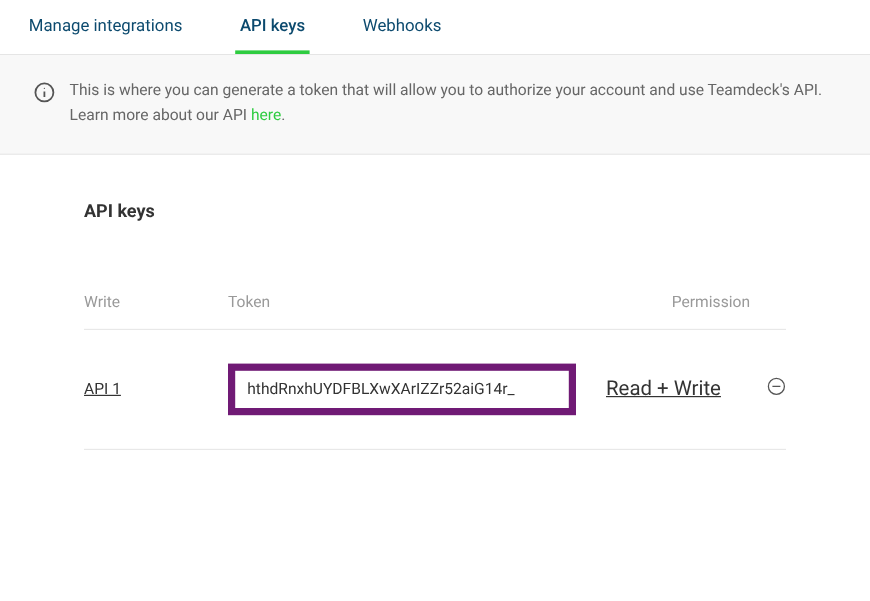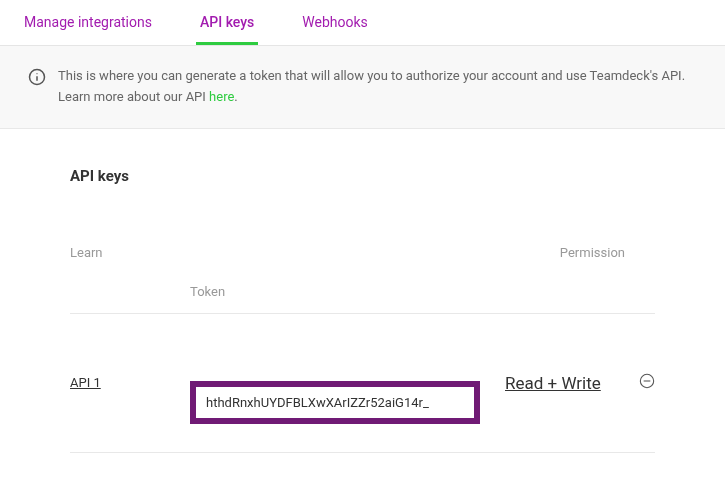--- a/index.html
+++ b/index.html
@@ -13,21 +13,21 @@
     }
     .tabs {
       display: flex;
       border-bottom: 1px solid #e5e5e5;
       padding-left: 20px;
       gap: 40px;
     }
     .tab {
       padding: 14px 4px 12px 4px;
       font-size: 14px;
-      color: #a21caf;
+      color: #0c4a6e;
       cursor: pointer;
       border-bottom: 3px solid transparent;
     }
     .tab.active {
       border-bottom: 3px solid #2ecc40;
       font-weight: 500;
     }
     .info-banner {
       display: flex;
       align-items: flex-start;
@@ -61,21 +61,21 @@
       margin-bottom: 60px;
     }
     .table-header {
       display: flex;
       padding-bottom: 14px;
       border-bottom: 1px solid #e8e8e8;
       font-size: 13px;
       color: #999;
     }
     .col-name { width: 120px; }
-    .col-token { flex: 1; margin-top: 39px; }
+    .col-token { flex: 1; }
     .col-perm { width: 120px; text-align: right; }
     .col-act  { width: 30px; }
     .table-row {
       display: flex;
       align-items: center;
       padding: 28px 0;
       border-bottom: 1px solid #e8e8e8;
       font-size: 13px;
       color: #333;
       text-decoration: underline;
@@ -128,21 +128,21 @@
   </span>
   <div class="info-text">
     <span>This is where you can generate a token that will allow you to authorize your account and use Teamdeck's API. Learn more about our API </span><a>here</a><span>.</span>
   </div>
 </div>
 
 <div class="content">
   <div class="section-title">API keys</div>
 
   <div class="table-header">
-    <div class="col-name">Learn</div>
+    <div class="col-name">Write</div>
     <div class="col-token">Token</div>
     <div class="col-perm">Permission</div>
     <div class="col-act"></div>
   </div>
 
   <div class="table-row">
     <div class="col-name">API 1</div>
     <div class="col-token">
       <span class="token-box">hthdRnxhUYDFBLXwXArIZZr52aiG14r_</span>
     </div>

